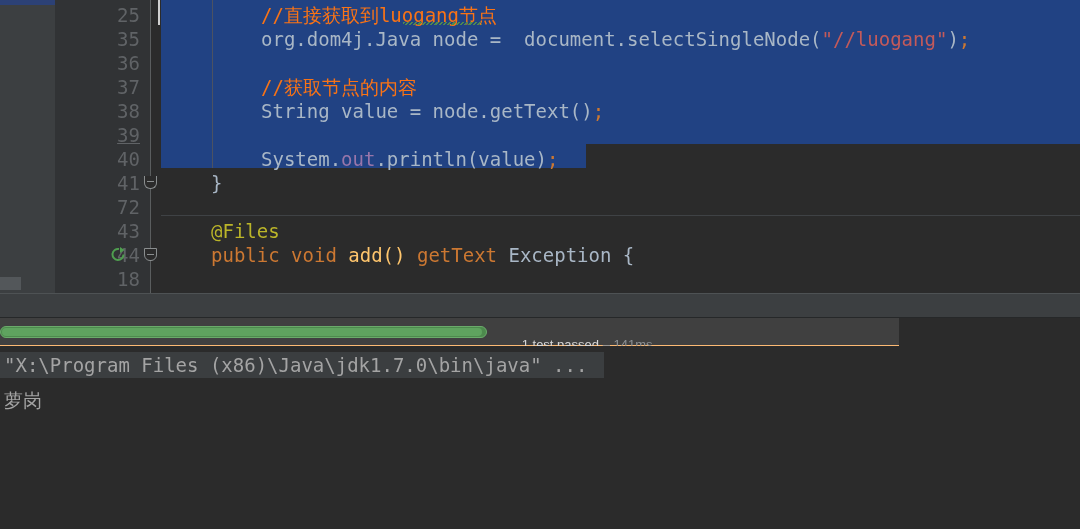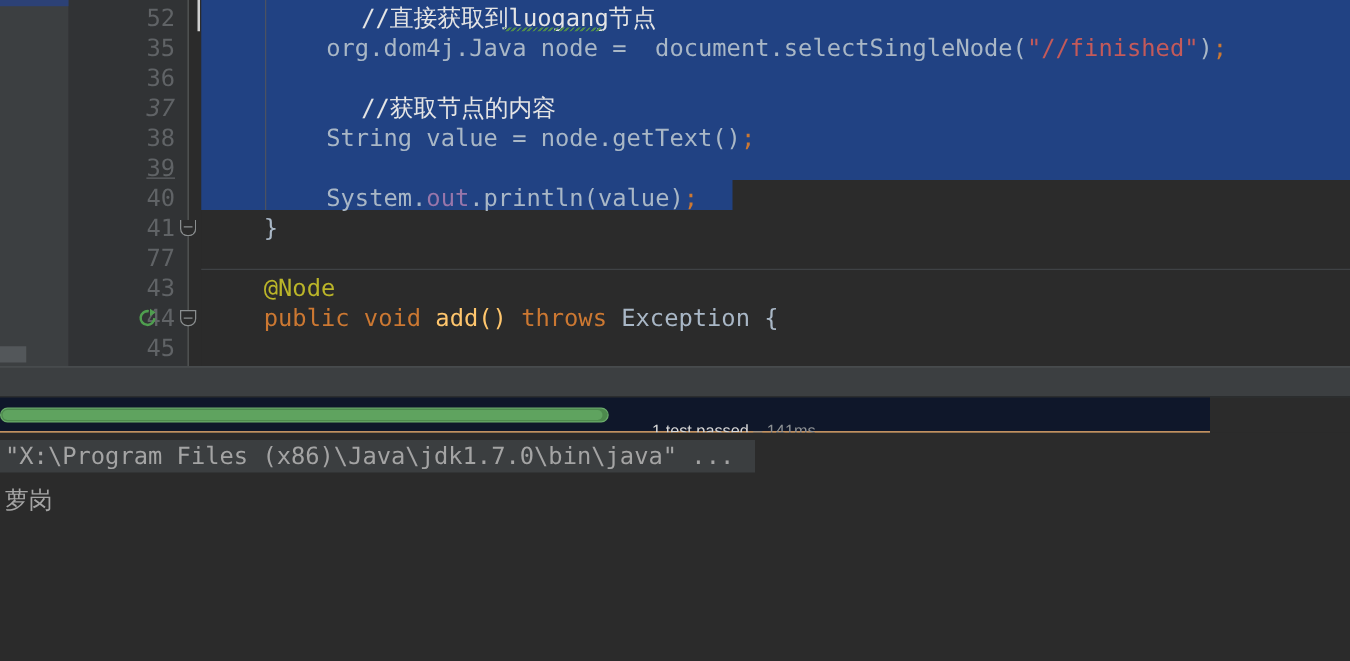--- a/index.html
+++ b/index.html
@@ -111,21 +111,21 @@
     font-family: "DejaVu Sans Mono", monospace;
     line-height: 24px;
     color: #a9b7c6;
   }
   .caret {
     position: absolute;
     left: -3px; top: 0;
     width: 2px; height: 25px;
     background: #d0d0d0;
   }
-  .t-comment { color: #e5e5e5; margin-left: 28px; }
+  .t-comment { color: #f97316; }
   .t-plain   { color: #a9b7c6; }
   .t-string  { color: #c45a5a; }
   .t-semi    { color: #cc7832; }
   .t-kw      { color: #cc7832; }
   .t-static  { color: #9876aa; }
   .t-anno    { color: #bbb529; }
   .t-method  { color: #ffc66d; text-align: right; }
   .squiggle {
     position: absolute;
     height: 3px;
@@ -144,23 +144,23 @@
     width: 1080px; height: 1px; background: #4e5254;
   }
   .splitter-bottom {
     position: absolute; left: 0; bottom: 0;
     width: 1080px; height: 1px; background: #262829;
   }
 
   
   .testbar {
     position: absolute; left: 0; top: 318px;
-    width: 968px; height: 27px;
-    background: #0f172a;
-    border-bottom: 4px solid #fdba74;
+    width: 899px; height: 27px;
+    background: #404040;
+    border-bottom: 1px solid #fdba74;
   }
   .progress-track {
     position: absolute; left: 0; top: 8px;
     width: 487px; height: 12px;
     background: #4d8a4d;
     border: 1px solid #6aab6a;
     border-radius: 6px;
     box-sizing: border-box;
   }
   .progress-fill {
@@ -205,53 +205,53 @@
 <div id="app">
 
   <div class="editor">
 
     <div class="left-strip">
       <div class="left-strip-top"></div>
       <div class="left-strip-marker"></div>
     </div>
 
     <div class="gutter" id="gutter">
-        <div class="lineno" style="top: 3px;">52</div>
+        <div class="lineno" style="top: 3px;">25</div>
         <div class="lineno" style="top: 27px;">35</div>
         <div class="lineno" style="top: 51px;">36</div>
-        <div class="lineno" style="top: 75px; font-style: italic;">37</div>
+        <div class="lineno" style="top: 75px;">37</div>
         <div class="lineno" style="top: 99px;">38</div>
         <div class="lineno" style="top: 123px; text-decoration: underline;">39</div>
         <div class="lineno" style="top: 147px;">40</div>
         <div class="lineno" style="top: 171px;">41</div>
-        <div class="lineno" style="top: 195px;">77</div>
+        <div class="lineno" style="top: 195px;">72</div>
         <div class="lineno" style="top: 219px;">43</div>
         <div class="lineno" style="top: 243px;">44</div>
-        <div class="lineno" style="top: 267px;">45</div>
+        <div class="lineno" style="top: 267px;">18</div>
       </div>
     <div class="fold-gutter" id="foldgutter"></div>
 
     <div class="code-area" id="codearea">
         <div class="sel-block" style="left: 0px; top: 0px; width: 919px; height: 144px;"></div>
         <div class="sel-block" style="left: 0px; top: 144px; width: 425px; height: 24px;"></div>
         <div class="indent-guide" style="left: 51px; top: 0px; height: 168px;"></div>
         <div class="section-sep" style="left: 0px; top: 215px; width: 919px;"></div>
         <div class="codeline" style="top: 3px; left: 100px;"><span class="t-comment">//直接获取到luogang节点</span></div>
         <div class="caret" style="top: 0px;"></div>
         <div class="squiggle" style="left: 242px; top: 22px; width: 79px;"></div>
-        <div class="codeline" style="top: 27px; left: 100px;"><span class="t-plain">org.dom4j.Java node =  document.selectSingleNode(</span><span class="t-string">"//</span><span class="t-string">finished</span><span class="t-string">"</span><span class="t-plain">)</span><span class="t-semi">;</span></div>
+        <div class="codeline" style="top: 27px; left: 100px;"><span class="t-plain">org.dom4j.Java node =  document.selectSingleNode(</span><span class="t-string">"//</span><span class="t-string">luogang</span><span class="t-string">"</span><span class="t-plain">)</span><span class="t-semi">;</span></div>
         <div class="codeline" style="top: 51px; left: 0px;"></div>
         <div class="codeline" style="top: 75px; left: 100px;"><span class="t-comment">//获取节点的内容</span></div>
         <div class="codeline" style="top: 99px; left: 100px;"><span class="t-plain">String value = node.getText()</span><span class="t-semi">;</span></div>
         <div class="codeline" style="top: 123px; left: 0px;"></div>
         <div class="codeline" style="top: 147px; left: 100px;"><span class="t-plain">System.</span><span class="t-static">out</span><span class="t-plain">.println(value)</span><span class="t-semi">;</span></div>
         <div class="codeline" style="top: 171px; left: 50px;"><span class="t-plain">}</span></div>
         <div class="codeline" style="top: 195px; left: 0px;"></div>
-        <div class="codeline" style="top: 219px; left: 50px;"><span class="t-anno">@Node</span></div>
-        <div class="codeline" style="top: 243px; left: 50px;"><span class="t-kw">public void </span><span class="t-method">add()</span><span class="t-plain"> </span><span class="t-kw">throws</span><span class="t-plain"> Exception {</span></div>
+        <div class="codeline" style="top: 219px; left: 50px;"><span class="t-anno">@Files</span></div>
+        <div class="codeline" style="top: 243px; left: 50px;"><span class="t-kw">public void </span><span class="t-method">add()</span><span class="t-plain"> </span><span class="t-kw">getText</span><span class="t-plain"> Exception {</span></div>
         <div class="codeline" style="top: 267px; left: 0px;"></div>
       </div>
   <div class="fold-line" style="top: 0px; height: 293px;"></div>
       <div class="fold-marker end" style="top: 176px;">
         <span class="bar"></span>
       </div>
       <div class="fold-marker start" style="top: 248px;">
         <span class="bar"></span>
       </div>
       <div class="run-icon" style="top: 246px;"><svg width="17" height="17" viewBox="0 0 17 17">

